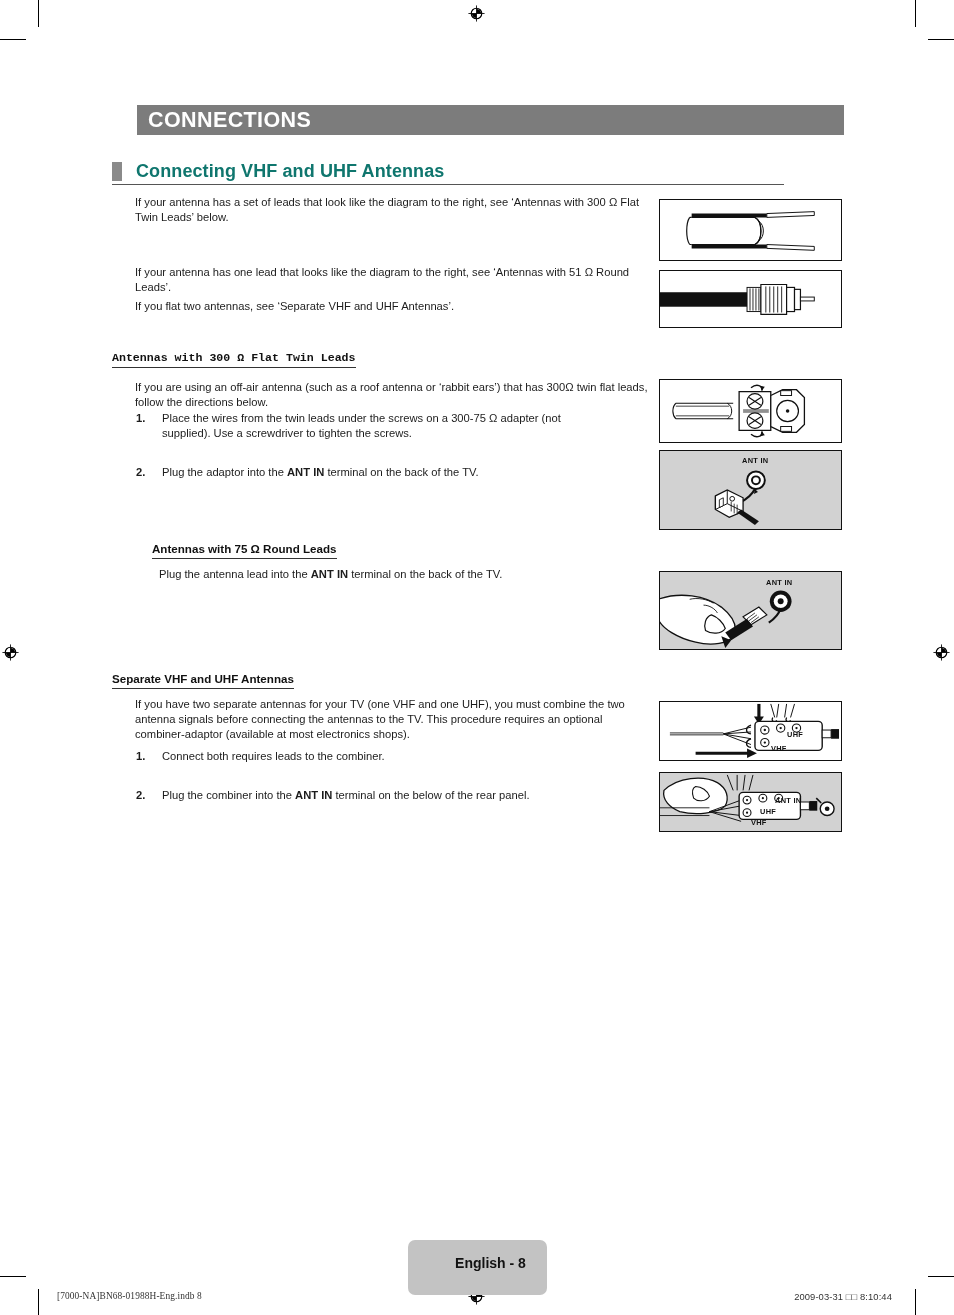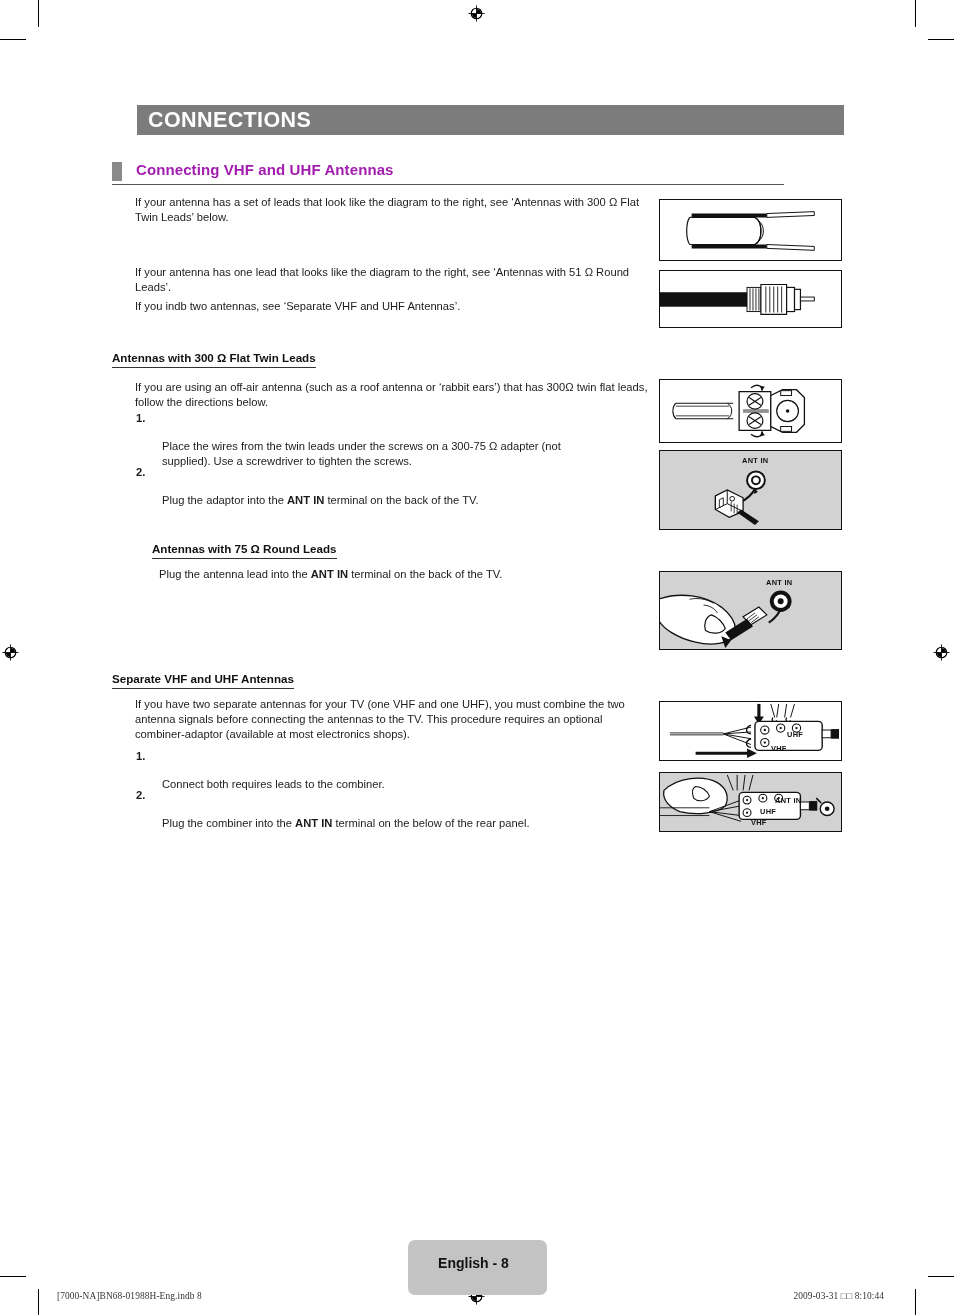--- a/index.html
+++ b/index.html
@@ -51,23 +51,23 @@
     left: 112px;
     top: 162px;
     width: 10px;
     height: 19px;
     background: #8a8a8a;
   }
   .section-title {
     position: absolute;
     left: 136px;
     top: 161px;
-    font-size: 15px;
-    font-weight: bold;
-    color: #a21caf;
+    font-size: 18px;
+    font-weight: bold;
+    color: #0f766e;
     letter-spacing: .1px;
   }
   .section-rule {
     position: absolute;
     left: 112px;
     top: 184px;
     width: 672px;
     height: 1px;
     background: #555;
   }
@@ -99,21 +99,20 @@
     position: absolute;
     left: 0;
     top: 0;
     width: 20px;
     font-weight: bold;
     text-align: left;
   }
   .step .txt {
     display: block;
     margin-left: 26px;
-    margin-top: 28px;
   }
   b.inline { font-weight: bold; }
 
   
   .fig {
     position: absolute;
     box-sizing: border-box;
     border: 1.4px solid #111;
     background: #ffffff;
     overflow: hidden;
@@ -133,43 +132,43 @@
     position: absolute;
     left: 408px;
     top: 1240px;
     width: 139px;
     height: 55px;
     background: #c3c3c3;
     border-radius: 7px;
   }
   .page-badge-text {
     position: absolute;
-    left: 384px;
+    left: 401px;
     top: 1255px;
     width: 139px;
     text-align: center;
     font-size: 14px;
     font-weight: bold;
     color: #111;
     padding-left: 20px;
   }
   .footer-left {
     position: absolute;
     left: 57px;
     top: 1291px;
     font-family: "Liberation Serif", serif;
     font-size: 9.4px;
     color: #333;
     letter-spacing: .1px;
   }
   .footer-right {
     position: absolute;
-    right: 70px;
+    right: 62px;
     top: 1291px;
-    font-family: Liberation Serif, serif;
+    font-family: Liberation Sans, sans-serif;
     font-size: 9.4px;
     color: #333;
     letter-spacing: .1px;
     margin-left: 17px;
   }
 </style>
 </head>
 <body>
 
 <div id="page">
@@ -222,23 +221,23 @@
 
   <div class="chapter-bar"></div>
   <div class="chapter-title">CONNECTIONS</div>
 
   <div class="section-tab"></div>
   <div class="section-title">Connecting VHF and UHF Antennas</div>
   <div class="section-rule"></div>
 
   <div class="para" style="left:135px; top:195px; width:519px;">If your antenna has a set of leads that look like the diagram to the right, see ‘Antennas with 300 Ω Flat Twin Leads’ below.</div>
   <div class="para" style="left:135px; top:265px; width:510px;">If your antenna has one lead that looks like the diagram to the right, see ‘Antennas with 51 Ω Round Leads’.</div>
-  <div class="para" style="left:135px; top:299px; width:519px;">If you indb two antennas, see ‘Separate VHF and UHF Antennas’.</div>
-
-  <div class="sub-head" style="left:112px; top:351px;">Antennas with 300 Ω Flat Twin Leads</div>
+  <div class="para" style="left:135px; top:299px; width:519px;">If you flat two antennas, see ‘Separate VHF and UHF Antennas’.</div>
+
+  <div class="sub-head" style="left:112px; top:351px;font-family:Liberation Mono, monospace;">Antennas with 300 Ω Flat Twin Leads</div>
   <div class="para" style="left:135px; top:380px; width:519px;">If you are using an off-air antenna (such as a roof antenna or ‘rabbit ears’) that has 300Ω twin flat leads, follow the directions below.</div>
 
   <div class="step" style="left:136px; top:411px; width:472px;">
     <span class="num">1.</span>
     <span class="txt"><span>Place the wires from the twin leads under the screws on a 300-75 Ω adapter (not supplied). Use a screwdriver to tighten the screws.</span></span>
   </div>
 
   <div class="step" style="left:136px; top:465px; width:472px;">
     <span class="num">2.</span>
     <span class="txt"><span>Plug the adaptor into the </span><b class="inline">ANT IN</b><span> terminal on the back of the TV.</span></span>

